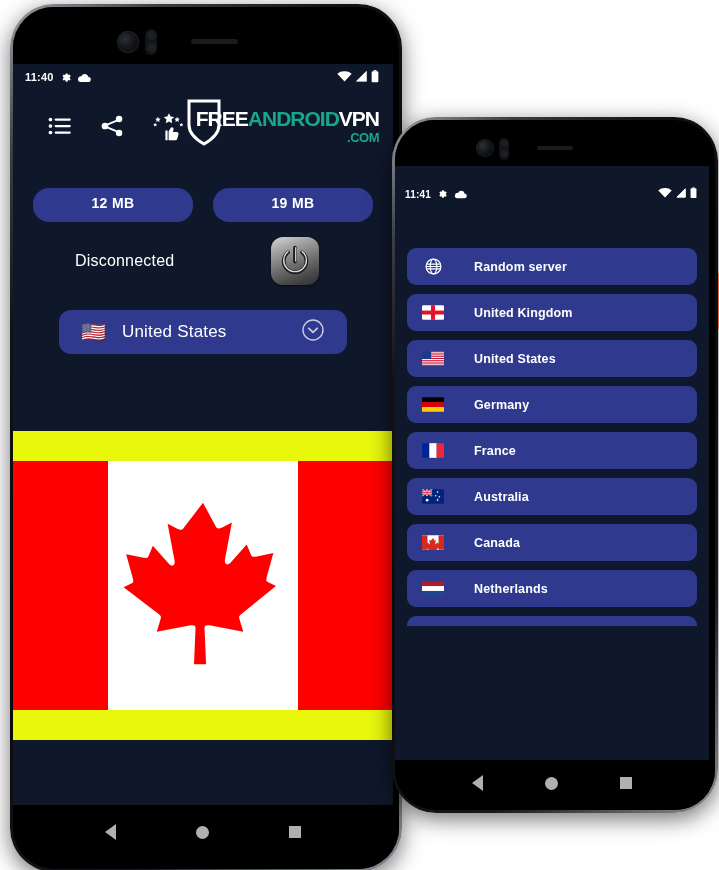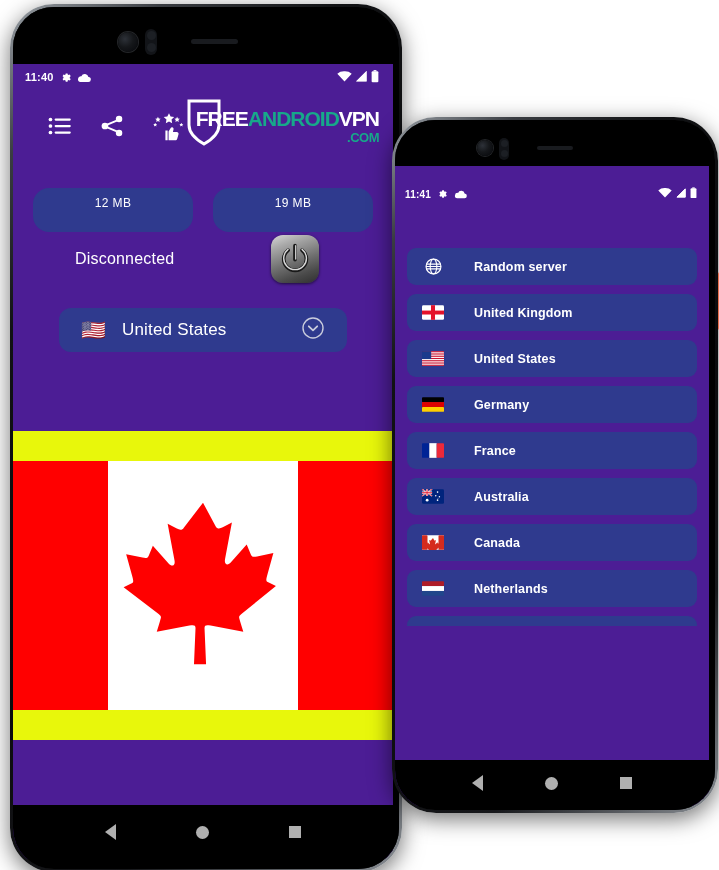--- a/index.html
+++ b/index.html
@@ -21,40 +21,40 @@
   .phone-inner{width:100%;height:100%;border-radius:41px;background:#000;
     padding:0;overflow:hidden;position:relative;
     box-shadow:inset 0 0 2px 1px #2b2d31;}
   .bezel-top{height:100%;width:100%;position:relative;background:#000;}
   .cam{position:absolute;border-radius:50%;
     background:radial-gradient(circle at 35% 35%,#2d3138 0%,#15171a 45%,#05060a 100%);
     box-shadow:0 0 0 1px #232528;}
   .sensor{position:absolute;border-radius:6px;background:#121418;}
   .sensor b{display:block;border-radius:50%;background:#1c1f24;}
   .speaker{position:absolute;border-radius:3px;background:#191b1f;}
-  .screen{position:absolute;overflow:hidden;background:#4c1d95;}
+  .screen{position:absolute;overflow:hidden;background:#0f172a;}
 
   
   .statusbar{display:flex;align-items:center;justify-content:space-between;
     color:#fff;font-size:11px;font-weight:700;letter-spacing:.2px;}
   .sb-left{display:flex;align-items:center;gap:6px;}
   .sb-right{display:flex;align-items:center;gap:3px;}
   .gear{width:11px;height:11px;display:inline-block;}
   .cloud{width:13px;height:9px;display:inline-block;}
   .wifi,.sig,.batt{display:inline-block;}
 
   
   .p1-toolbar{display:flex;align-items:center;}
   .tb-icons{display:flex;align-items:center;gap:26px;}
   .ic{width:26px;height:26px;display:block;}
   .logo{margin-left:auto;display:flex;align-items:flex-end;}
 
   .badges{display:flex;justify-content:space-between;}
-  .badge{background:#2f3a8e;border-radius:16px;color:#fff;font-weight:400;
-    font-size:12px;text-align:center;line-height:30px;height:44px;width:160px;
+  .badge{background:#2f3a8e;border-radius:16px;color:#fff;font-weight:700;
+    font-size:14px;text-align:center;line-height:30px;height:34px;width:160px;
     letter-spacing:.4px;}
   .statusrow{display:flex;align-items:center;}
   .status-text{color:#ffffff;font-size:16px;letter-spacing:.2px;}
   .powerbtn{width:48px;height:48px;border-radius:12px;
     background:linear-gradient(160deg,#d7d7d7 0%,#a9a9a9 22%,#6f6f6f 55%,#4a4a4a 78%,#2f2f2f 100%);
     display:flex;align-items:center;justify-content:center;
     box-shadow:0 1px 3px rgba(0,0,0,.6);}
 
   .country{background:#2f3a8e;border-radius:12px;display:flex;align-items:center;
     height:44px;color:#fff;}
@@ -186,21 +186,21 @@
                 <div style="color:#17a88a;font-weight:900;font-size:13px;letter-spacing:-.5px;line-height:1;margin-top:2px;">.COM</div>
               </div>
             </div>
           </div>
 
           <div class="badges" style="padding:26px 20px 0 20px;">
             <div class="badge">12 MB</div>
             <div class="badge">19 MB</div>
           </div>
 
-          <div class="statusrow" style="padding:16px 0 0 0;height:56px;position:relative;">
+          <div class="statusrow" style="padding:16px 0 0 0;height:56px;position:relative;margin-top:12px;">
             <div class="status-text" style="position:absolute;left:62px;top:18px;">Disconnected</div>
             <div class="powerbtn" style="position:absolute;left:258px;top:3px;">
               <svg viewBox="0 0 24 24" width="34" height="34">
                 <path d="M7.1 5.8A8 8 0 1017 5.8" fill="none" stroke="#1a1a1a" stroke-width="2.6" stroke-linecap="round"></path>
                 <path d="M7.1 5.2A8 8 0 1017 5.2" fill="none" stroke="#d8d8d8" stroke-width="1" stroke-linecap="round"></path>
                 <line x1="12" y1="2.6" x2="12" y2="12.4" stroke="#1a1a1a" stroke-width="2.6" stroke-linecap="round"></line>
                 <line x1="12.5" y1="2.6" x2="12.5" y2="12" stroke="#d8d8d8" stroke-width=".9" stroke-linecap="round"></line>
               </svg>
             </div>
           </div>

